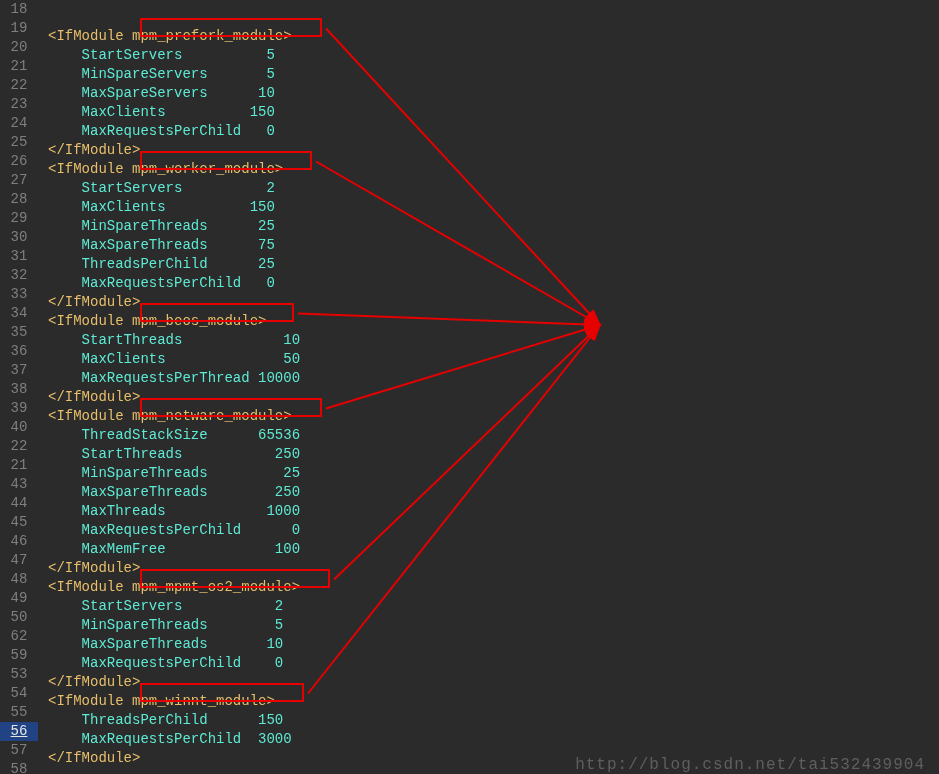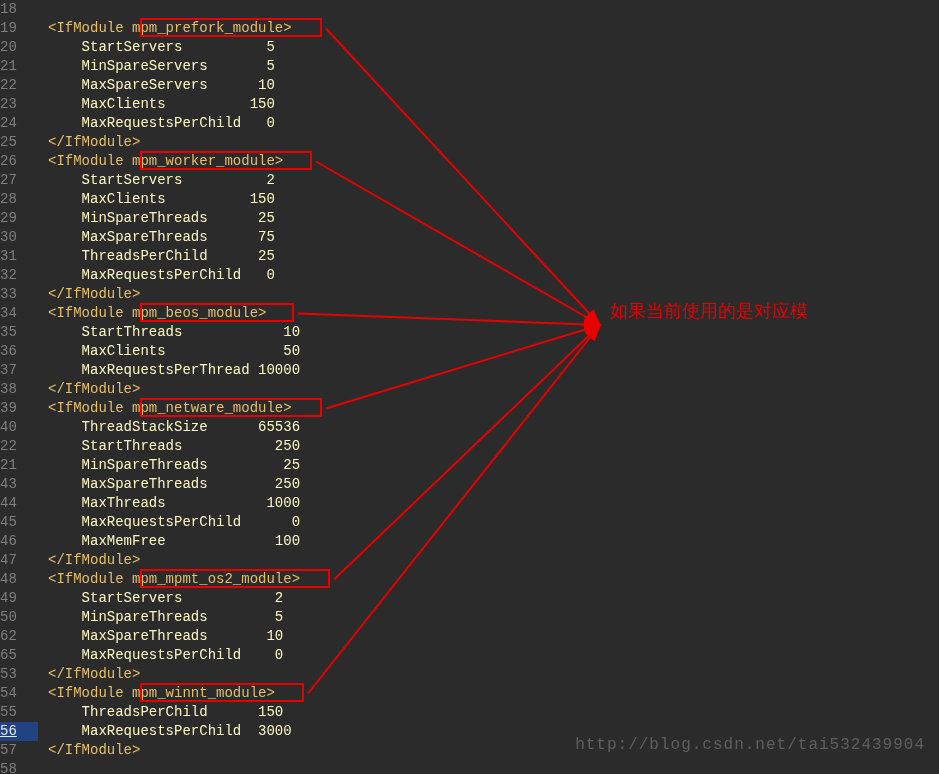--- a/index.html
+++ b/index.html
@@ -14,40 +14,41 @@
     overflow: hidden;
   }
   .editor {
     display: flex;
     width: 100%;
     height: 100%;
   }
   .gutter {
     background: #2b2b2b;
     color: #7f7f7f;
-    text-align: left;
+    text-align: center;
     padding: 0 10px 0 0;
     user-select: none;
     width: 48px;
     flex-shrink: 0;
     line-height: 19px;
     font-size: 14px;
   }
   .gutter .ln { height: 19px; }
   .gutter .ln.sel { background:#214283; color:#e5e5e5;text-decoration:underline; }
   .code {
     flex: 1;
     position: relative;
     line-height: 19px;
     white-space: pre;
+    margin-top: 8px;
   }
   .line { height: 19px; }
   .tag { color: #e8bf6a; }
   .bracket { color: #e8bf6a; }
-  .txt { color: #fef9c3; }
+  .txt { color: #5eead4; }
   .hl-box {
     position: absolute;
     border: 2px solid #e60000;
     pointer-events: none;
   }
   .annotation {
     position: absolute;
     color: #e60000;
     font-family: "SimSun","Microsoft YaHei",sans-serif;
     font-size: 18px;
@@ -56,21 +57,21 @@
   }
   svg.arrows {
     position: absolute;
     left: 0; top: 0;
     width: 939px; height: 774px;
     pointer-events: none;
   }
   .watermark {
     position: absolute;
     right: 14px;
-    bottom: 20px;
+    bottom: 0;
     color: #7a7a7a;
     font-family: "Courier New", monospace;
     font-size: 16px;
     opacity: 0.65;
     letter-spacing: 1px;
     pointer-events: none;
     user-select: none;
   }
 </style>
 </head>
@@ -105,33 +106,32 @@
       <div class="ln">21</div>
       <div class="ln">43</div>
       <div class="ln">44</div>
       <div class="ln">45</div>
       <div class="ln">46</div>
       <div class="ln">47</div>
       <div class="ln">48</div>
       <div class="ln">49</div>
       <div class="ln">50</div>
       <div class="ln">62</div>
-      <div class="ln">65</div>
+      <div class="ln">59</div>
       <div class="ln">53</div>
       <div class="ln">54</div>
       <div class="ln">55</div>
       <div class="ln sel">56</div>
       <div class="ln">57</div>
       <div class="ln">58</div>
     </div>
   <div class="code" id="code"><div class="line">&nbsp;</div><div class="line"><span class="bracket">&lt;</span><span class="tag">IfModule mpm_prefork_module</span><span class="bracket">&gt;</span></div><div class="line"><span class="txt">    StartServers          5</span></div><div class="line"><span class="txt">    MinSpareServers       5</span></div><div class="line"><span class="txt">    MaxSpareServers      10</span></div><div class="line"><span class="txt">    MaxClients          150</span></div><div class="line"><span class="txt">    MaxRequestsPerChild   0</span></div><div class="line"><span class="bracket">&lt;/</span><span class="tag">IfModule</span><span class="bracket">&gt;</span></div><div class="line"><span class="bracket">&lt;</span><span class="tag">IfModule mpm_worker_module</span><span class="bracket">&gt;</span></div><div class="line"><span class="txt">    StartServers          2</span></div><div class="line"><span class="txt">    MaxClients          150</span></div><div class="line"><span class="txt">    MinSpareThreads      25</span></div><div class="line"><span class="txt">    MaxSpareThreads      75</span></div><div class="line"><span class="txt">    ThreadsPerChild      25</span></div><div class="line"><span class="txt">    MaxRequestsPerChild   0</span></div><div class="line"><span class="bracket">&lt;/</span><span class="tag">IfModule</span><span class="bracket">&gt;</span></div><div class="line"><span class="bracket">&lt;</span><span class="tag">IfModule mpm_beos_module</span><span class="bracket">&gt;</span></div><div class="line"><span class="txt">    StartThreads            10</span></div><div class="line"><span class="txt">    MaxClients              50</span></div><div class="line"><span class="txt">    MaxRequestsPerThread 10000</span></div><div class="line"><span class="bracket">&lt;/</span><span class="tag">IfModule</span><span class="bracket">&gt;</span></div><div class="line"><span class="bracket">&lt;</span><span class="tag">IfModule mpm_netware_module</span><span class="bracket">&gt;</span></div><div class="line"><span class="txt">    ThreadStackSize      65536</span></div><div class="line"><span class="txt">    StartThreads           250</span></div><div class="line"><span class="txt">    MinSpareThreads         25</span></div><div class="line"><span class="txt">    MaxSpareThreads        250</span></div><div class="line"><span class="txt">    MaxThreads            1000</span></div><div class="line"><span class="txt">    MaxRequestsPerChild      0</span></div><div class="line"><span class="txt">    MaxMemFree             100</span></div><div class="line"><span class="bracket">&lt;/</span><span class="tag">IfModule</span><span class="bracket">&gt;</span></div><div class="line"><span class="bracket">&lt;</span><span class="tag">IfModule mpm_mpmt_os2_module</span><span class="bracket">&gt;</span></div><div class="line"><span class="txt">    StartServers           2</span></div><div class="line"><span class="txt">    MinSpareThreads        5</span></div><div class="line"><span class="txt">    MaxSpareThreads       10</span></div><div class="line"><span class="txt">    MaxRequestsPerChild    0</span></div><div class="line"><span class="bracket">&lt;/</span><span class="tag">IfModule</span><span class="bracket">&gt;</span></div><div class="line"><span class="bracket">&lt;</span><span class="tag">IfModule mpm_winnt_module</span><span class="bracket">&gt;</span></div><div class="line"><span class="txt">    ThreadsPerChild      150</span></div><div class="line"><span class="txt">    MaxRequestsPerChild  3000</span></div><div class="line"><span class="bracket">&lt;/</span><span class="tag">IfModule</span><span class="bracket">&gt;</span></div><div class="line">&nbsp;</div></div>
 </div>
 
 <div class="annotation" style="left:610px; top:297px;">
-  <div>如果当前使用的是对应模</div>
 </div>
 
 <svg class="arrows" id="arrows">
   <defs>
     <marker id="ah" markerWidth="10" markerHeight="10" refX="8" refY="3" orient="auto">
       <path d="M0,0 L9,3 L0,6 Z" fill="#e60000"></path>
     </marker>
   </defs>
 <line x1="326" y1="28.5" x2="600" y2="325" stroke="#e60000" stroke-width="2" marker-end="url(#ah)"></line>
     <line x1="316" y1="161.5" x2="600" y2="325" stroke="#e60000" stroke-width="2" marker-end="url(#ah)"></line>

